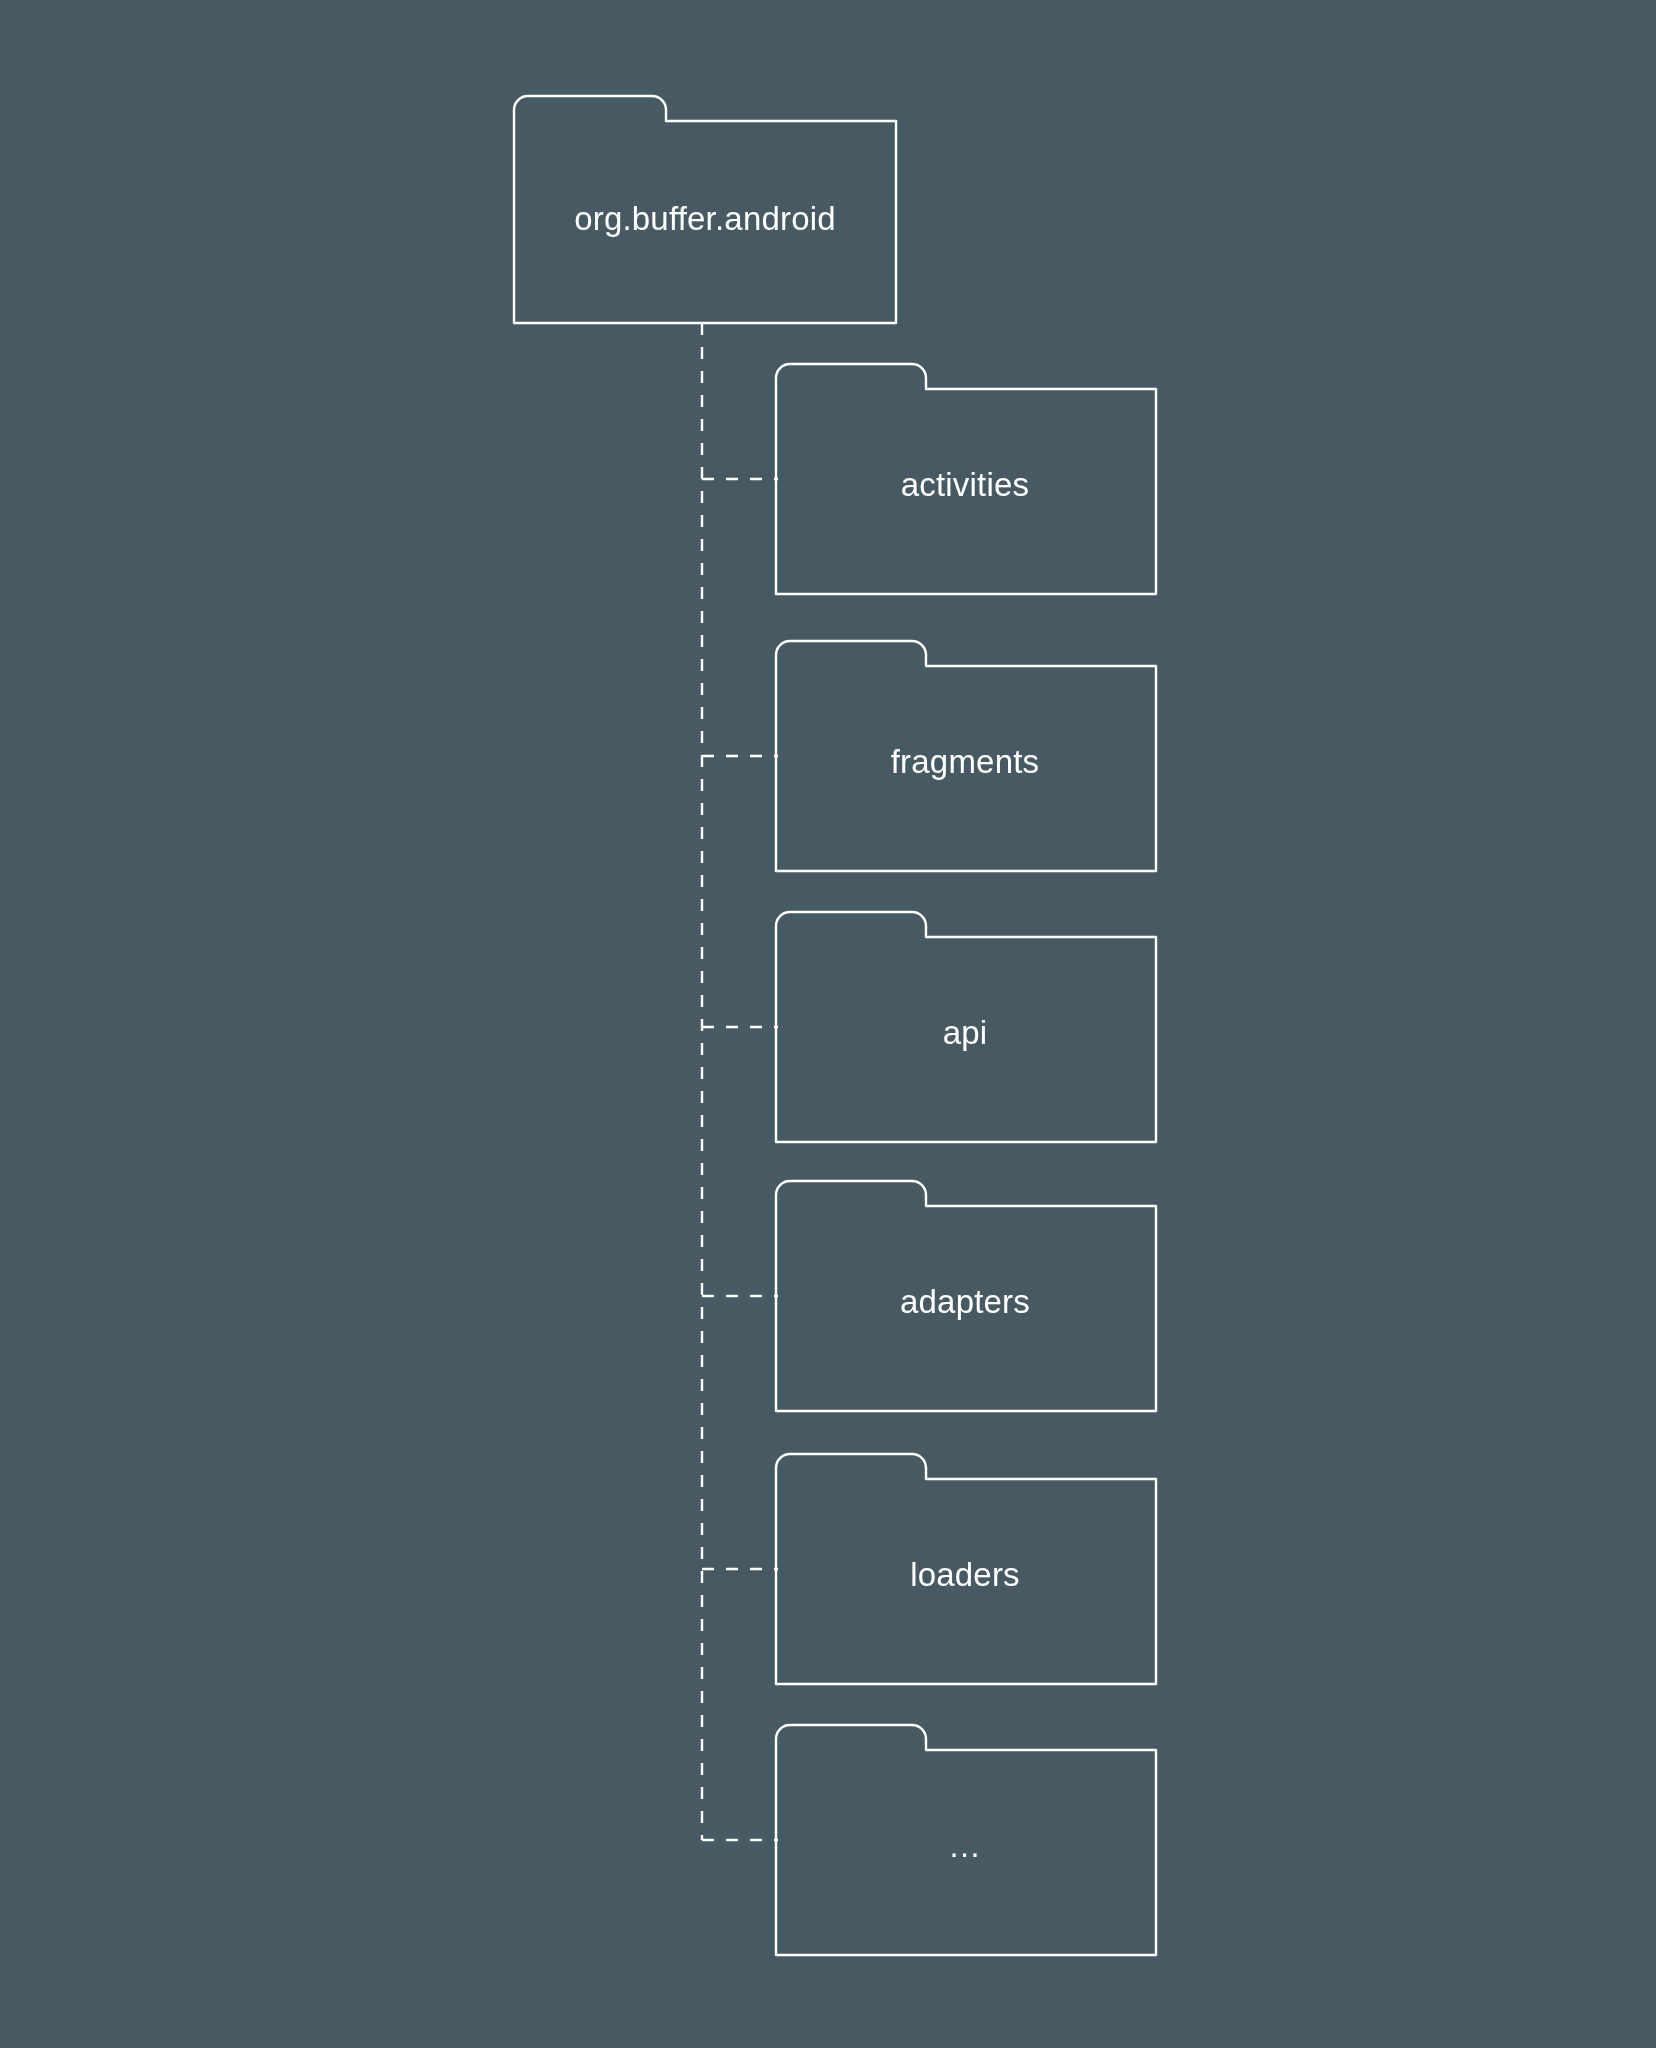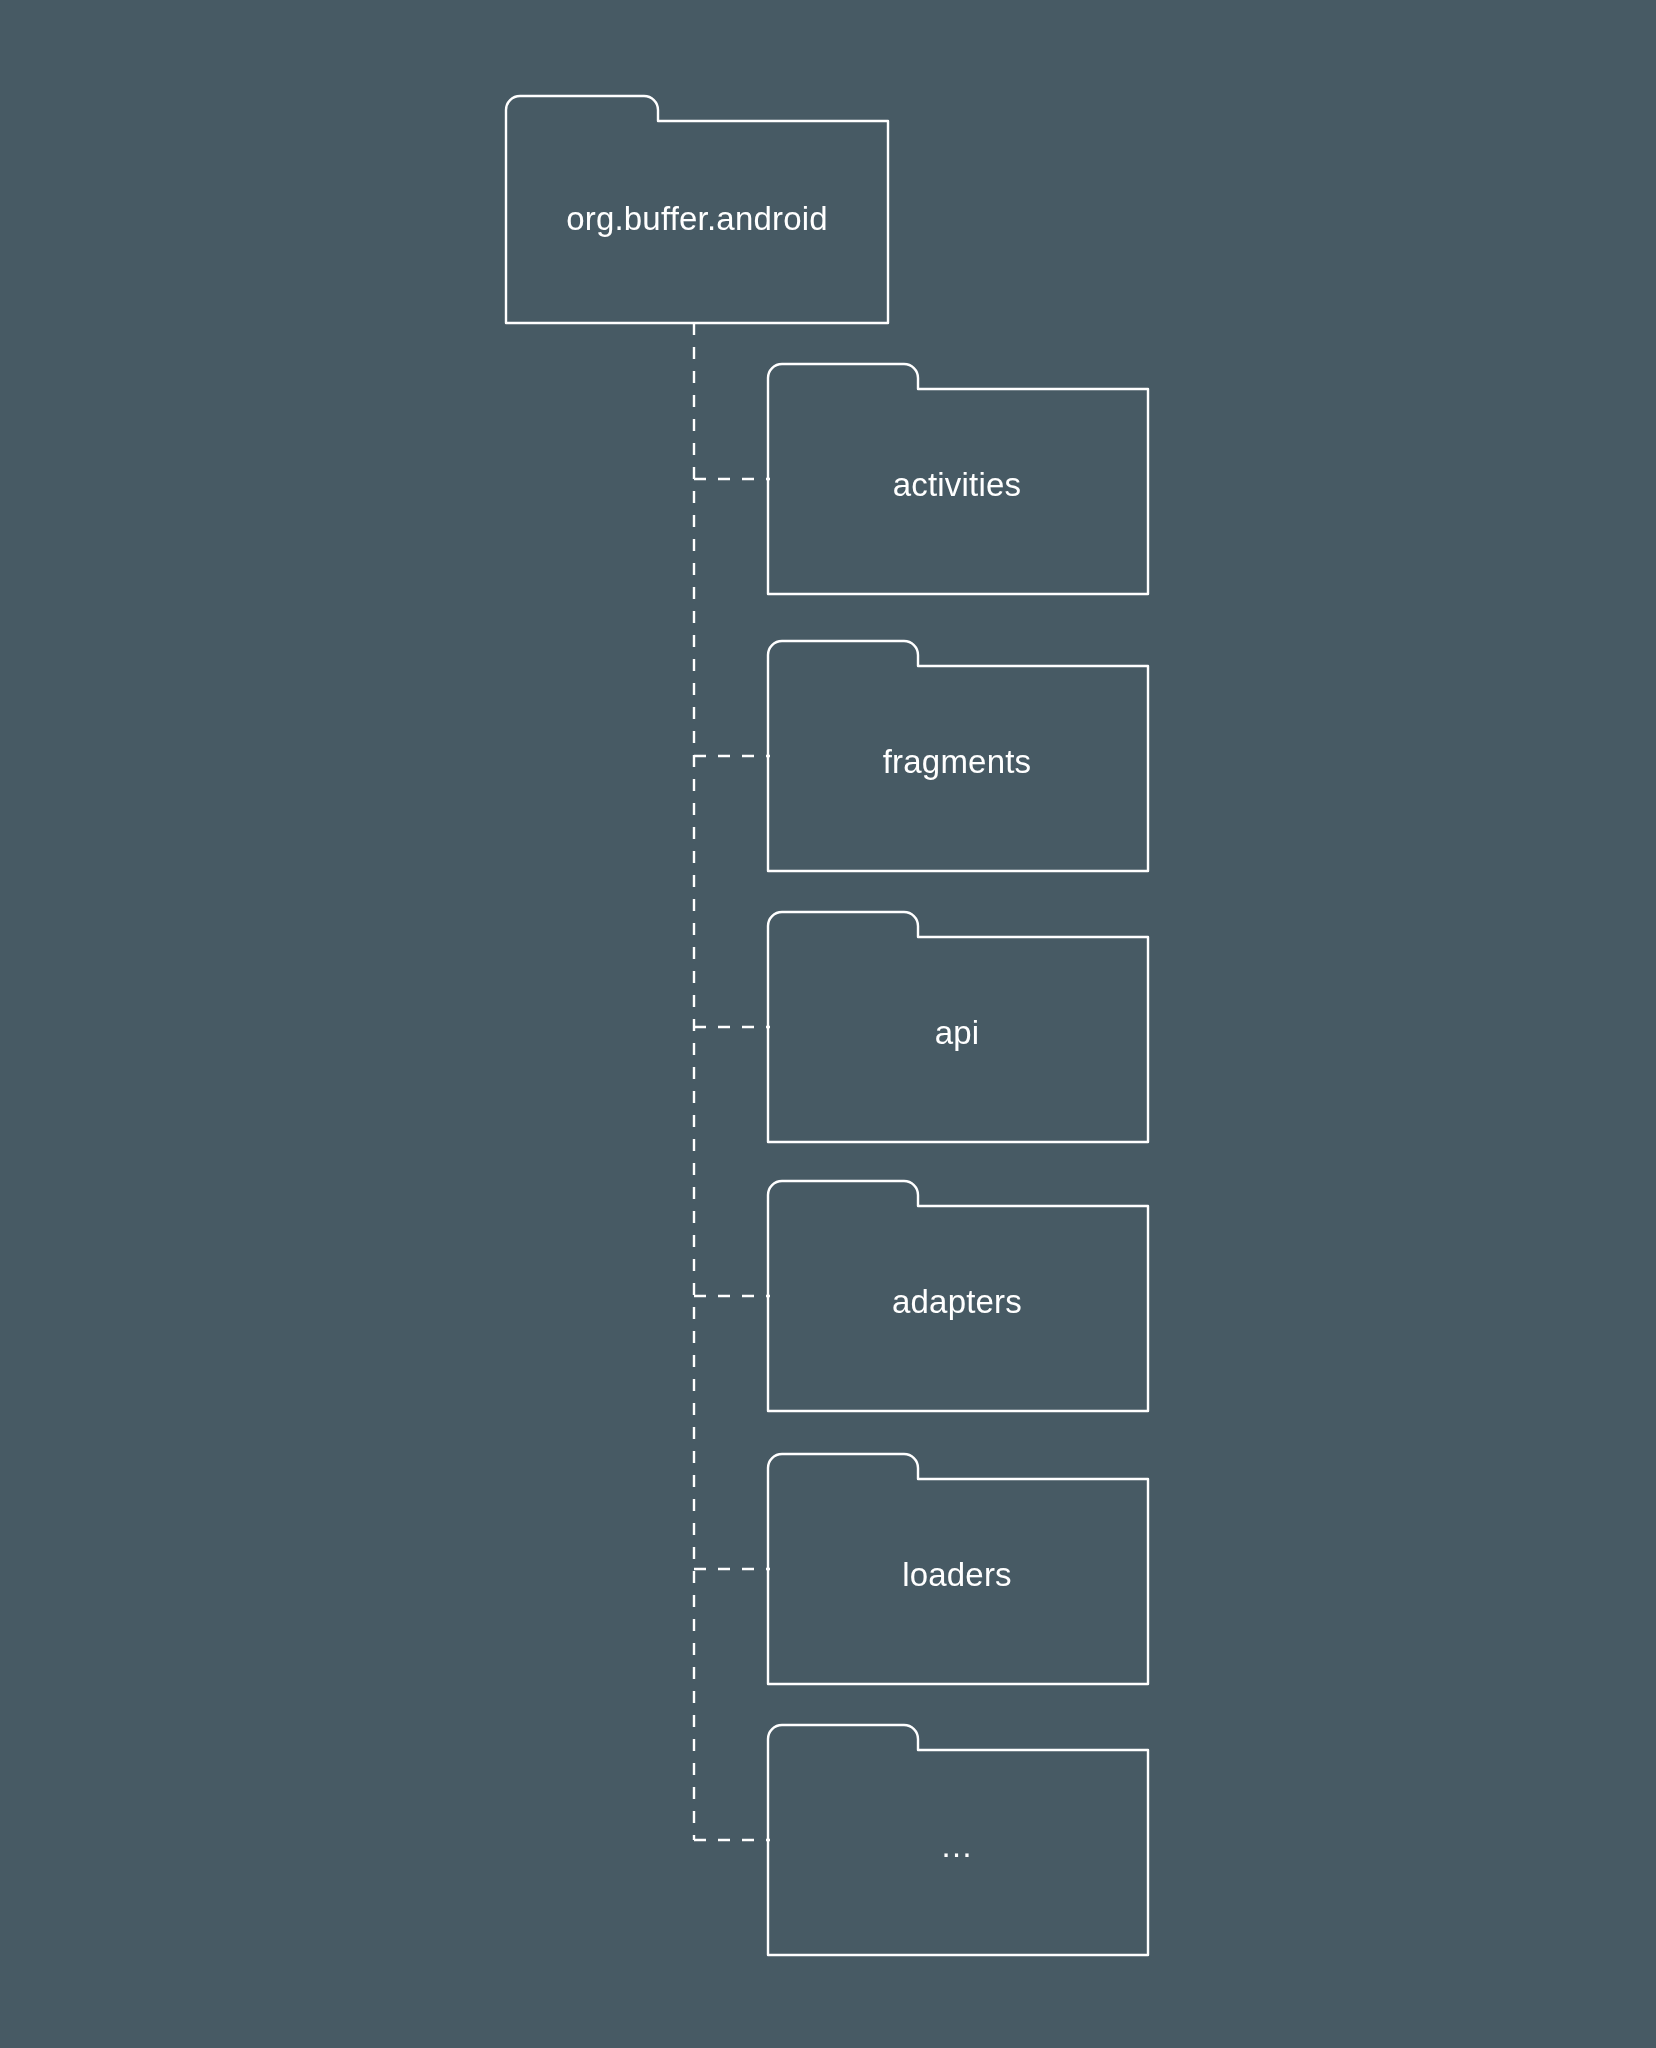--- a/index.html
+++ b/index.html
@@ -11,20 +11,21 @@
     width: 1656px;
     height: 2048px;
     background: #475a64;
     font-family: "Liberation Sans", sans-serif;
     overflow: hidden;
   }
   #diagram-root {
     position: relative;
     width: 1396px;
     height: 2048px;
+    margin-left: 8px;
   }
   #diagram-svg {
     position: absolute;
     inset: 0;
     width: 1656px;
     height: 2048px;
     display: block;
   }
   .folder-shape {
     fill: none;

